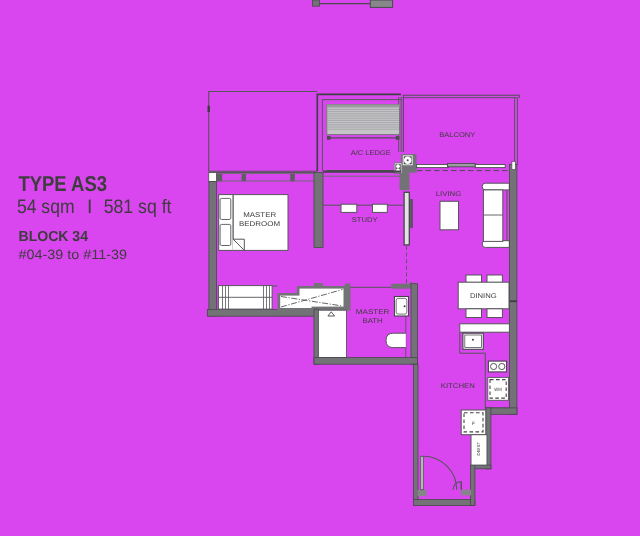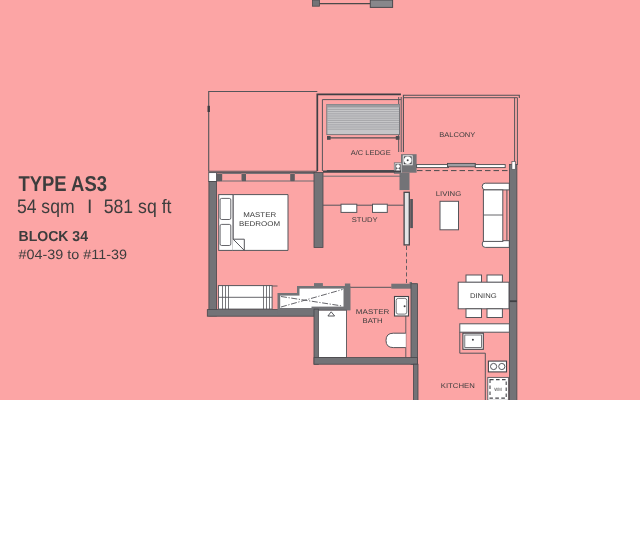--- a/index.html
+++ b/index.html
@@ -1,16 +1,16 @@
 <!DOCTYPE html>
 <html><head>
 <meta charset="utf-8">
 <style>
   html,body{margin:0;padding:0;background:#ffffff;}
-  .page{position:relative;width:640px;height:400px;background:#fca5a5;overflow:hidden;
+  .page{position:relative;width:640px;height:536px;background:#d946ef;overflow:hidden;
         font-family:"Liberation Sans", sans-serif;}
   svg text{font-family:"Liberation Sans", sans-serif;fill:#3d3d3d;-webkit-font-smoothing:antialiased;text-rendering:geometricPrecision;}
   *{-webkit-font-smoothing:antialiased;}
 </style>
 </head>
 <body>
 <div class="page">
 <svg width="640" height="536" viewBox="0 0 640 536" xmlns="http://www.w3.org/2000/svg">
 
 <g>

